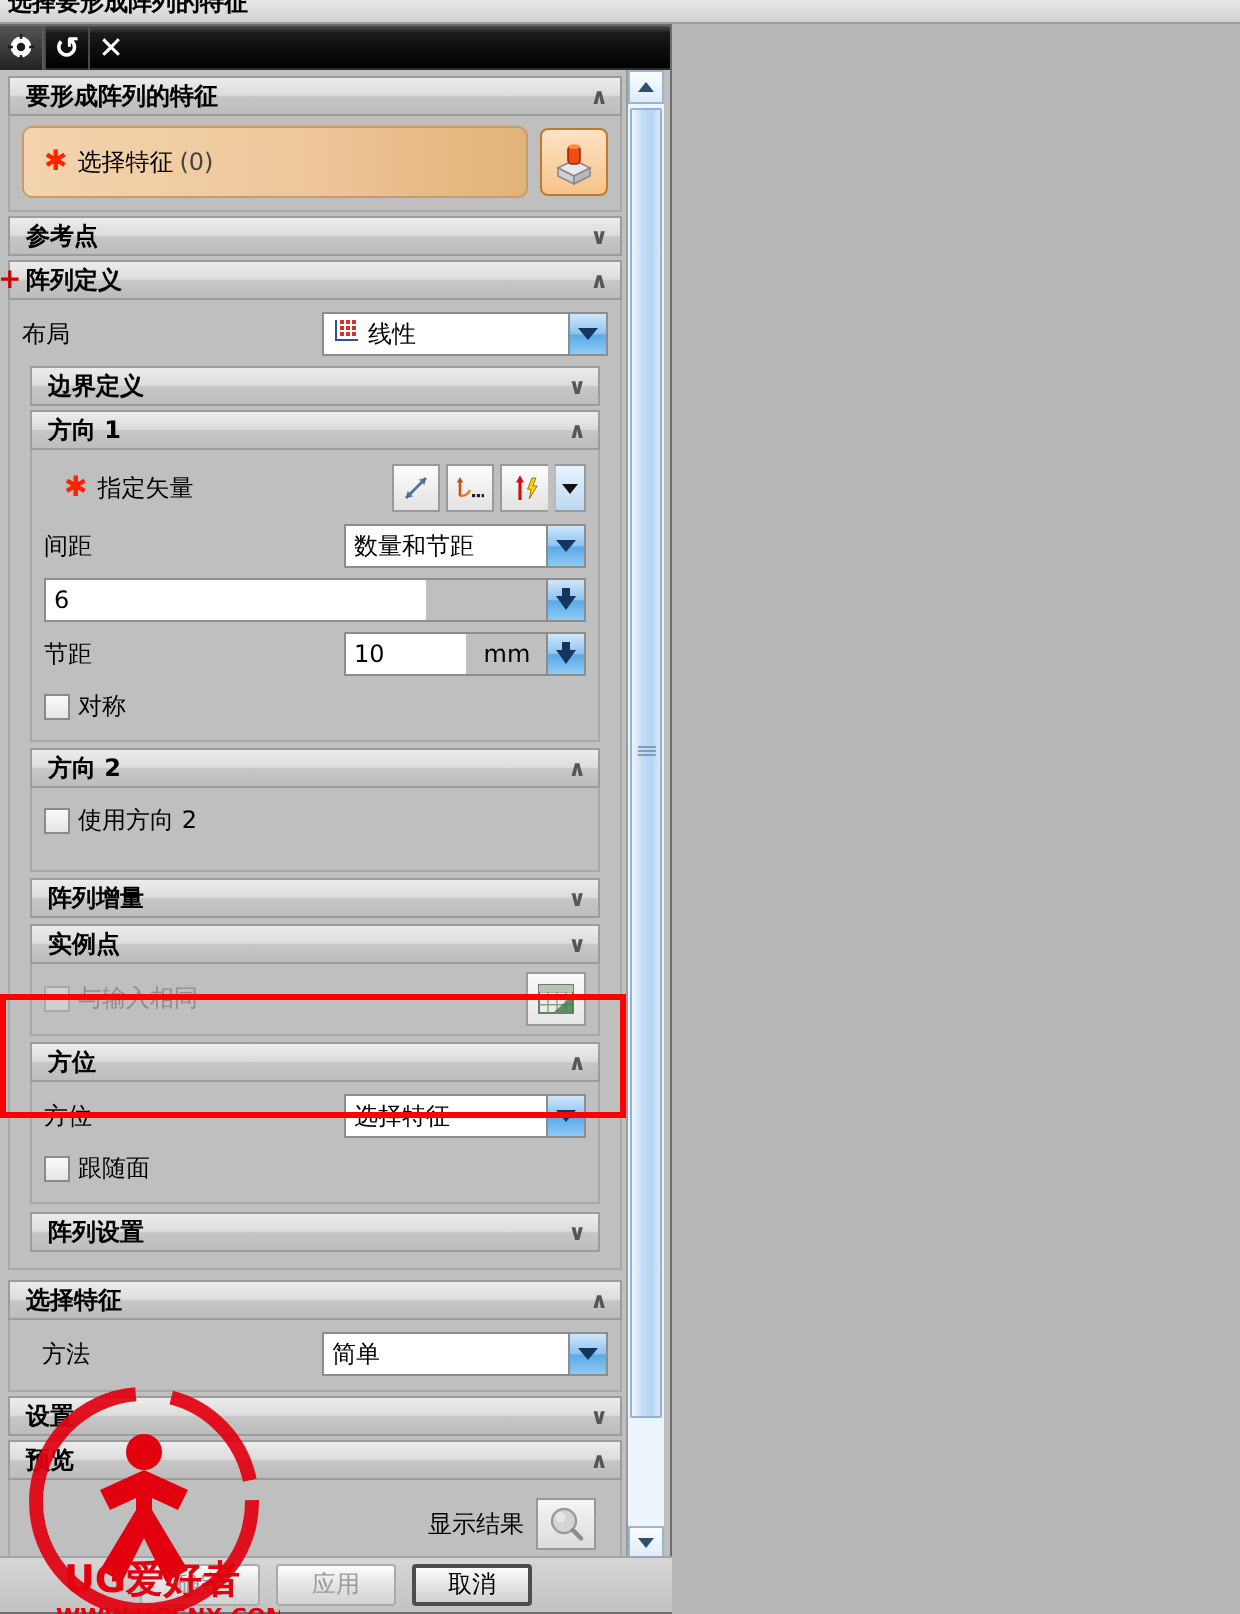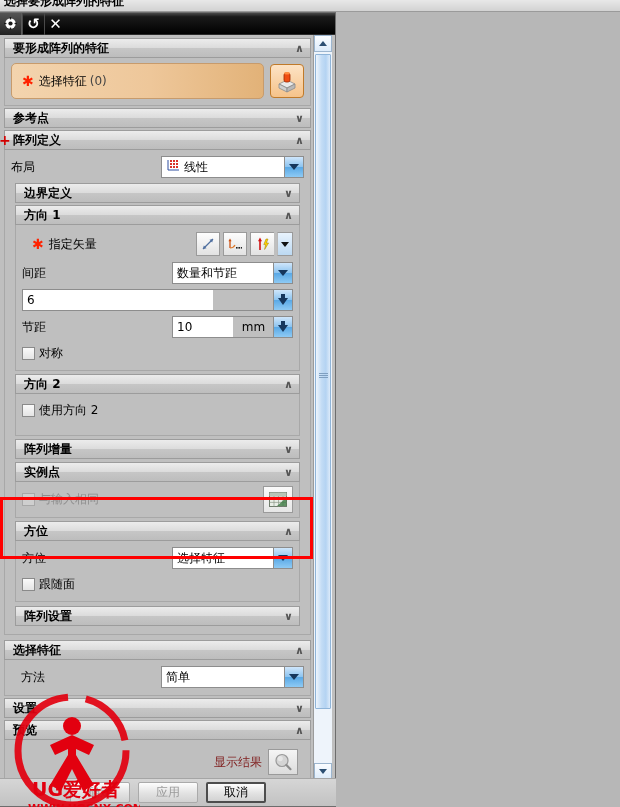--- a/index.html
+++ b/index.html
@@ -274,21 +274,21 @@
     pointer-events: none;
     z-index: 40;
   }
 
   
   .result-row {
     display: flex; align-items: center; justify-content: flex-end;
     padding: 6px 8px 4px 0;
     gap: 6px;
   }
-  .result-row .rlbl { font-size: 12px; color: #7f1d1d; }
+  .result-row .rlbl { font-size: 12px; color: #000000; }
   .res-btn {
     width: 30px; height: 26px;
     border: 1px solid #9a9a9a;
     background: linear-gradient(#f5f5f5, #dcdcdc);
     display: flex; align-items: center; justify-content: center;
     cursor: pointer;
   }
 
   
   #vscroll {

